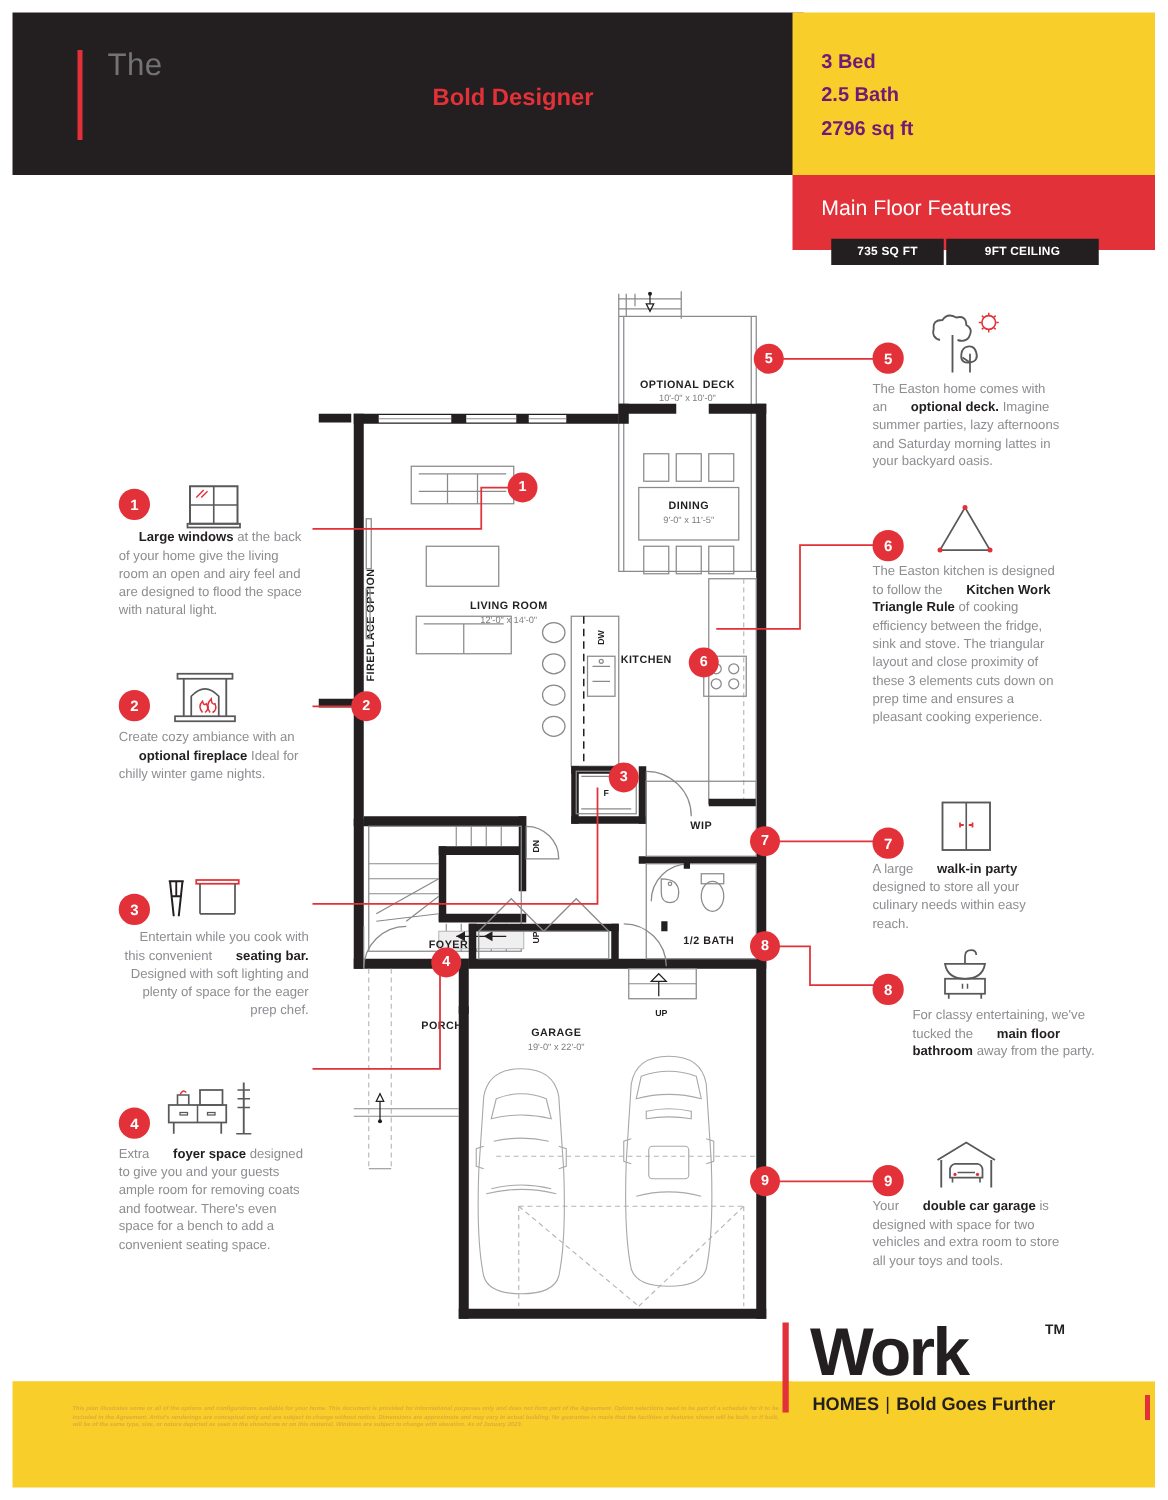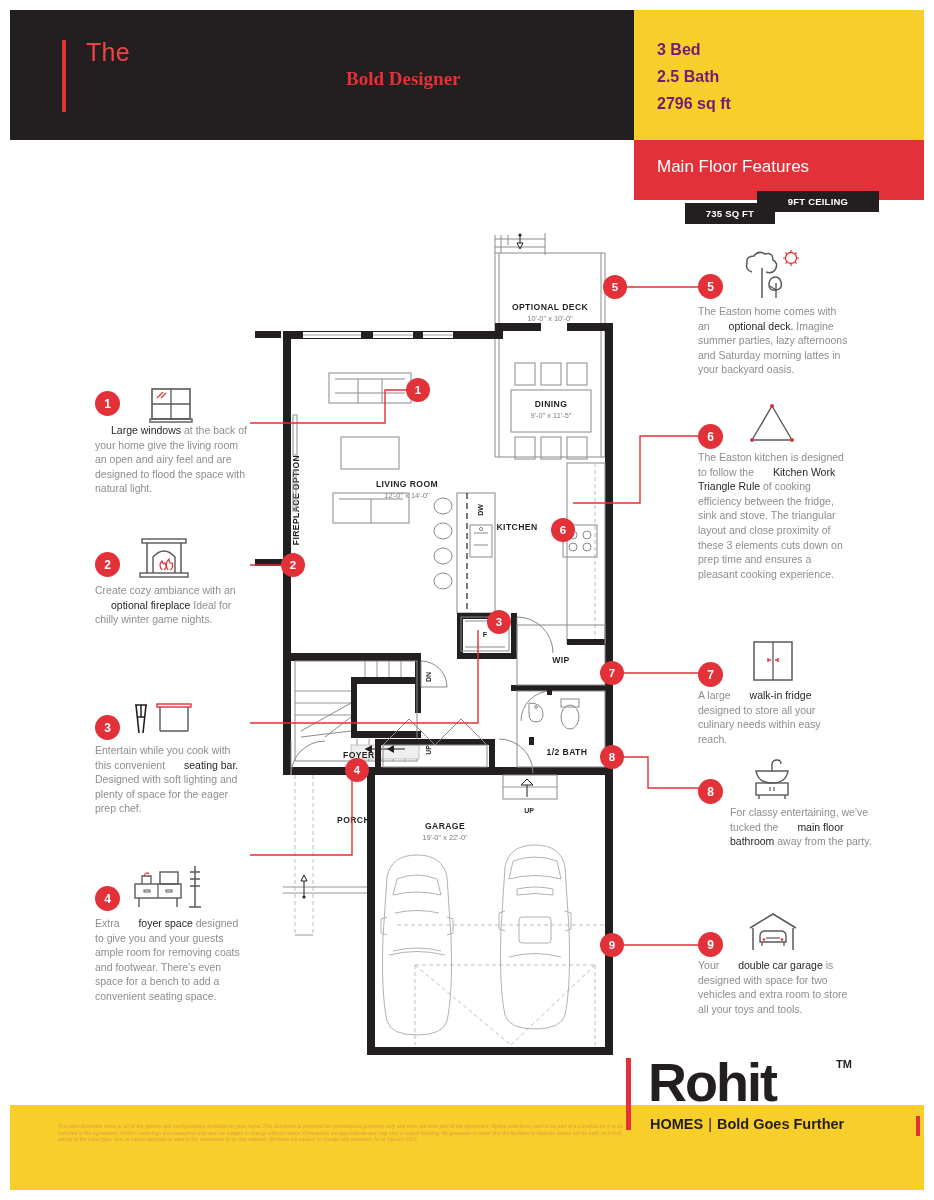--- a/index.html
+++ b/index.html
@@ -12,42 +12,42 @@
   }
   .page{position:absolute;inset:0;background:#fff;}
 
   
   .hdr-black{position:absolute;left:10px;top:10px;width:625px;height:130px;background:#231f20;}
   .hdr-redstripe{position:absolute;left:635px;top:10px;width:8px;height:130px;background:#e23138;}
   .hdr-yellow{position:absolute;left:634px;top:10px;width:290px;height:130px;background:#f8ce2b;}
   .hdr-red{position:absolute;left:634px;top:140px;width:290px;height:60px;background:#e23138;}
 
   .title-bar{position:absolute;left:62px;top:40px;width:4px;height:72px;background:#e23138;}
-  .title-the{position:absolute;left:86px;top:38px;font-size:25px;color:#ef4444;font-weight:300;letter-spacing:.3px;}
+  .title-the{position:absolute;left:86px;top:38px;font-size:25px;color:#737373;font-weight:300;letter-spacing:.3px;}
   .title-main{position:absolute;left:84px;top:58px;font-size:56px;line-height:56px;color:#ffffff;font-weight:700;letter-spacing:-1px;}
-  .title-sub{position:absolute;left:346px;top:66px;font-size:19px;line-height:25px;color:#e23138;font-weight:700;font-family:Liberation Serif, serif;}
+  .title-sub{position:absolute;left:346px;top:66px;font-size:19px;line-height:25px;color:#e23138;font-weight:700;}
 
   .spec{position:absolute;left:657px;font-size:16px;color:#701a75;font-weight:600;}
   .spec.s0{top:41px;}
   .spec.s1{top:68px;}
   .spec.s2{top:95px;}
 
   .mff-title{position:absolute;left:657px;top:157px;font-size:17px;color:#fff;font-weight:400;}
   .badge{position:absolute;top:191px;height:21px;background:#231f20;color:#fff;
          font-size:9.5px;font-weight:700;display:flex;align-items:center;justify-content:center;letter-spacing:.2px;}
-  .badge.b0{left:685px;width:90px;margin-top:12px;}
+  .badge.b0{left:665px;width:90px;}
   .badge.b1{left:757px;width:122px;}
 
   
   .callout{position:absolute;width:160px;}
   .co-num{position:absolute;width:25px;height:25px;border-radius:50%;background:#e23138;color:#fff;
           font-size:12px;font-weight:700;display:flex;align-items:center;justify-content:center;z-index:6;}
   .co-icon{position:absolute;width:60px;height:46px;}
   .co-text{position:absolute;font-size:10.5px;line-height:14.6px;color:#8d8d92;width:152px;}
-  .co-text b{color:#231f20;font-weight:400;padding-left:16px;}
+  .co-text b{color:#231f20;font-weight:700;padding-left:16px;}
 
   
   .L{left:95px;}
   
   .R{left:698px;}
 
   
   .marker{position:absolute;width:24px;height:24px;border-radius:50%;background:#e23138;color:#fff;
           font-size:11.5px;font-weight:700;display:flex;align-items:center;justify-content:center;z-index:8;}
 
@@ -150,21 +150,21 @@
     <div class="co-num" style="left:0px;top:20px;">3</div>
     <span class="co-icon" style="left:32px;top:0px;">
       <svg width="70" height="48" viewBox="0 0 70 48">
         <rect x="30" y="9" width="34" height="3" fill="none" stroke="#e23138" stroke-width="1.4"></rect>
         <path d="M33,12 L33,36 M61,12 L61,36 M33,36 L61,36" fill="none" stroke="#58595b" stroke-width="1.4"></path>
         <path d="M8,10 L20,10 M9,10 L12,38 M19,10 L16,38" fill="none" stroke="#231f20" stroke-width="1.6"></path>
         <path d="M10,22 L18,22" stroke="#231f20" stroke-width="1.5"></path>
         <path d="M14,10 L14,22" stroke="#231f20" stroke-width="1.5"></path>
       </svg>
     </span>
-    <div class="co-text" style="left:0px;top:48px;">Entertain while you cook with this convenient <b>seating bar.</b> Designed with soft lighting and plenty of space for the eager prep chef.</div>
+    <div class="co-text" style="left:0px;top:48px;text-align:right;">Entertain while you cook with this convenient <b>seating bar.</b> Designed with soft lighting and plenty of space for the eager prep chef.</div>
   </div>
 
   <div class="callout L" style="top:862px;">
     <div class="co-num" style="left:0px;top:24px;">4</div>
     <span class="co-icon" style="left:32px;top:0px;width:78px;">
       <svg width="82" height="50" viewBox="0 0 82 50">
         <rect x="8" y="22" width="46" height="14" fill="none" stroke="#58595b" stroke-width="1.4"></rect>
         <path d="M12,36 L12,45 M50,36 L50,45" stroke="#58595b" stroke-width="1.4"></path>
         <line x1="31" y1="22" x2="31" y2="36" stroke="#58595b" stroke-width="1.2"></line>
         <rect x="17" y="28" width="6" height="2" fill="none" stroke="#58595b" stroke-width="1"></rect>
@@ -219,21 +219,21 @@
   <div class="callout R" style="top:638px;">
     <div class="co-num" style="left:0px;top:24px;">7</div>
     <span class="co-icon" style="left:45px;top:0px;">
       <svg width="60" height="48" viewBox="0 0 60 48">
         <rect x="11" y="4" width="38" height="38" fill="none" stroke="#58595b" stroke-width="1.5"></rect>
         <line x1="30" y1="4" x2="30" y2="42" stroke="#58595b" stroke-width="1.3"></line>
         <path d="M25,22 L28,22 M32,22 L35,22" stroke="#e23138" stroke-width="1.6"></path>
         <path d="M25,20 L25,24 M35,20 L35,24" stroke="#e23138" stroke-width="1.4"></path>
       </svg>
     </span>
-    <div class="co-text" style="left:0px;top:50px;">A large <b>walk-in fridge</b> designed to store all your culinary needs within easy reach.</div>
+    <div class="co-text" style="left:0px;top:50px;">A large <b>walk-in party</b> designed to store all your culinary needs within easy reach.</div>
   </div>
 
   <div class="callout R" style="top:755px;">
     <div class="co-num" style="left:0px;top:24px;">8</div>
     <span class="co-icon" style="left:42px;top:0px;">
       <svg width="64" height="48" viewBox="0 0 64 48">
         <path d="M16,16 L48,16 Q46,28 32,28 Q18,28 16,16 Z" fill="none" stroke="#58595b" stroke-width="1.4"></path>
         <path d="M32,16 L32,10 q0,-5 5,-5 q4,0 4,4" fill="none" stroke="#58595b" stroke-width="1.4"></path>
         <rect x="16" y="28" width="32" height="12" fill="none" stroke="#58595b" stroke-width="1.4"></rect>
         <path d="M19,40 L19,44 M45,40 L45,44" stroke="#58595b" stroke-width="1.4"></path>
@@ -505,21 +505,21 @@
   <div class="marker" style="left:345px;top:758px;">4</div>
   <div class="marker" style="left:603px;top:275px;">5</div>
   <div class="marker" style="left:551px;top:518px;">6</div>
   <div class="marker" style="left:600px;top:661px;">7</div>
   <div class="marker" style="left:600px;top:745px;">8</div>
   <div class="marker" style="left:600px;top:933px;">9</div>
 
   <div class="foot-yellow"></div>
   <div class="foot-white"></div>
   <div class="logo-bar"></div>
-  <div class="logo-rohit">Rohit</div>
+  <div class="logo-rohit">Work</div>
   <div class="logo-tm">TM</div>
   <div class="logo-tag">
     <span>HOMES</span><span class="sep">|</span><span>Bold Goes Further</span>
   </div>
   <div class="foot-redtick"></div>
   <div class="disclaimer">This plan illustrates some or all of the options and configurations available for your home. This document is provided for informational purposes only and does not form part of the Agreement. Option selections need to be part of a schedule for it to be included in the Agreement. Artist's renderings are conceptual only and are subject to change without notice. Dimensions are approximate and may vary in actual building. No guarantee is made that the facilities or features shown will be built, or if built, will be of the same type, size, or nature depicted as seen in the showhome or on this material. Windows are subject to change with elevation. As of January 2023.</div>
 
 </div>
 
 </body></html>

